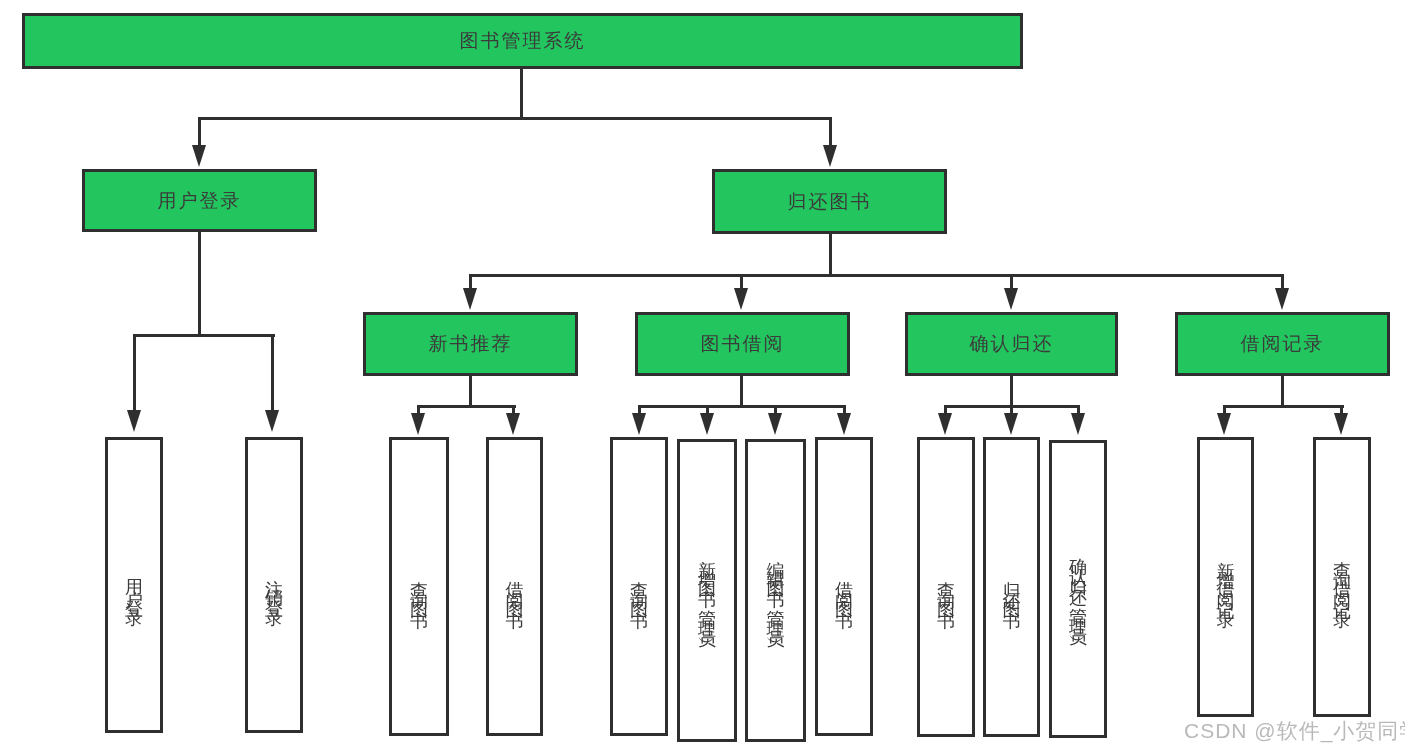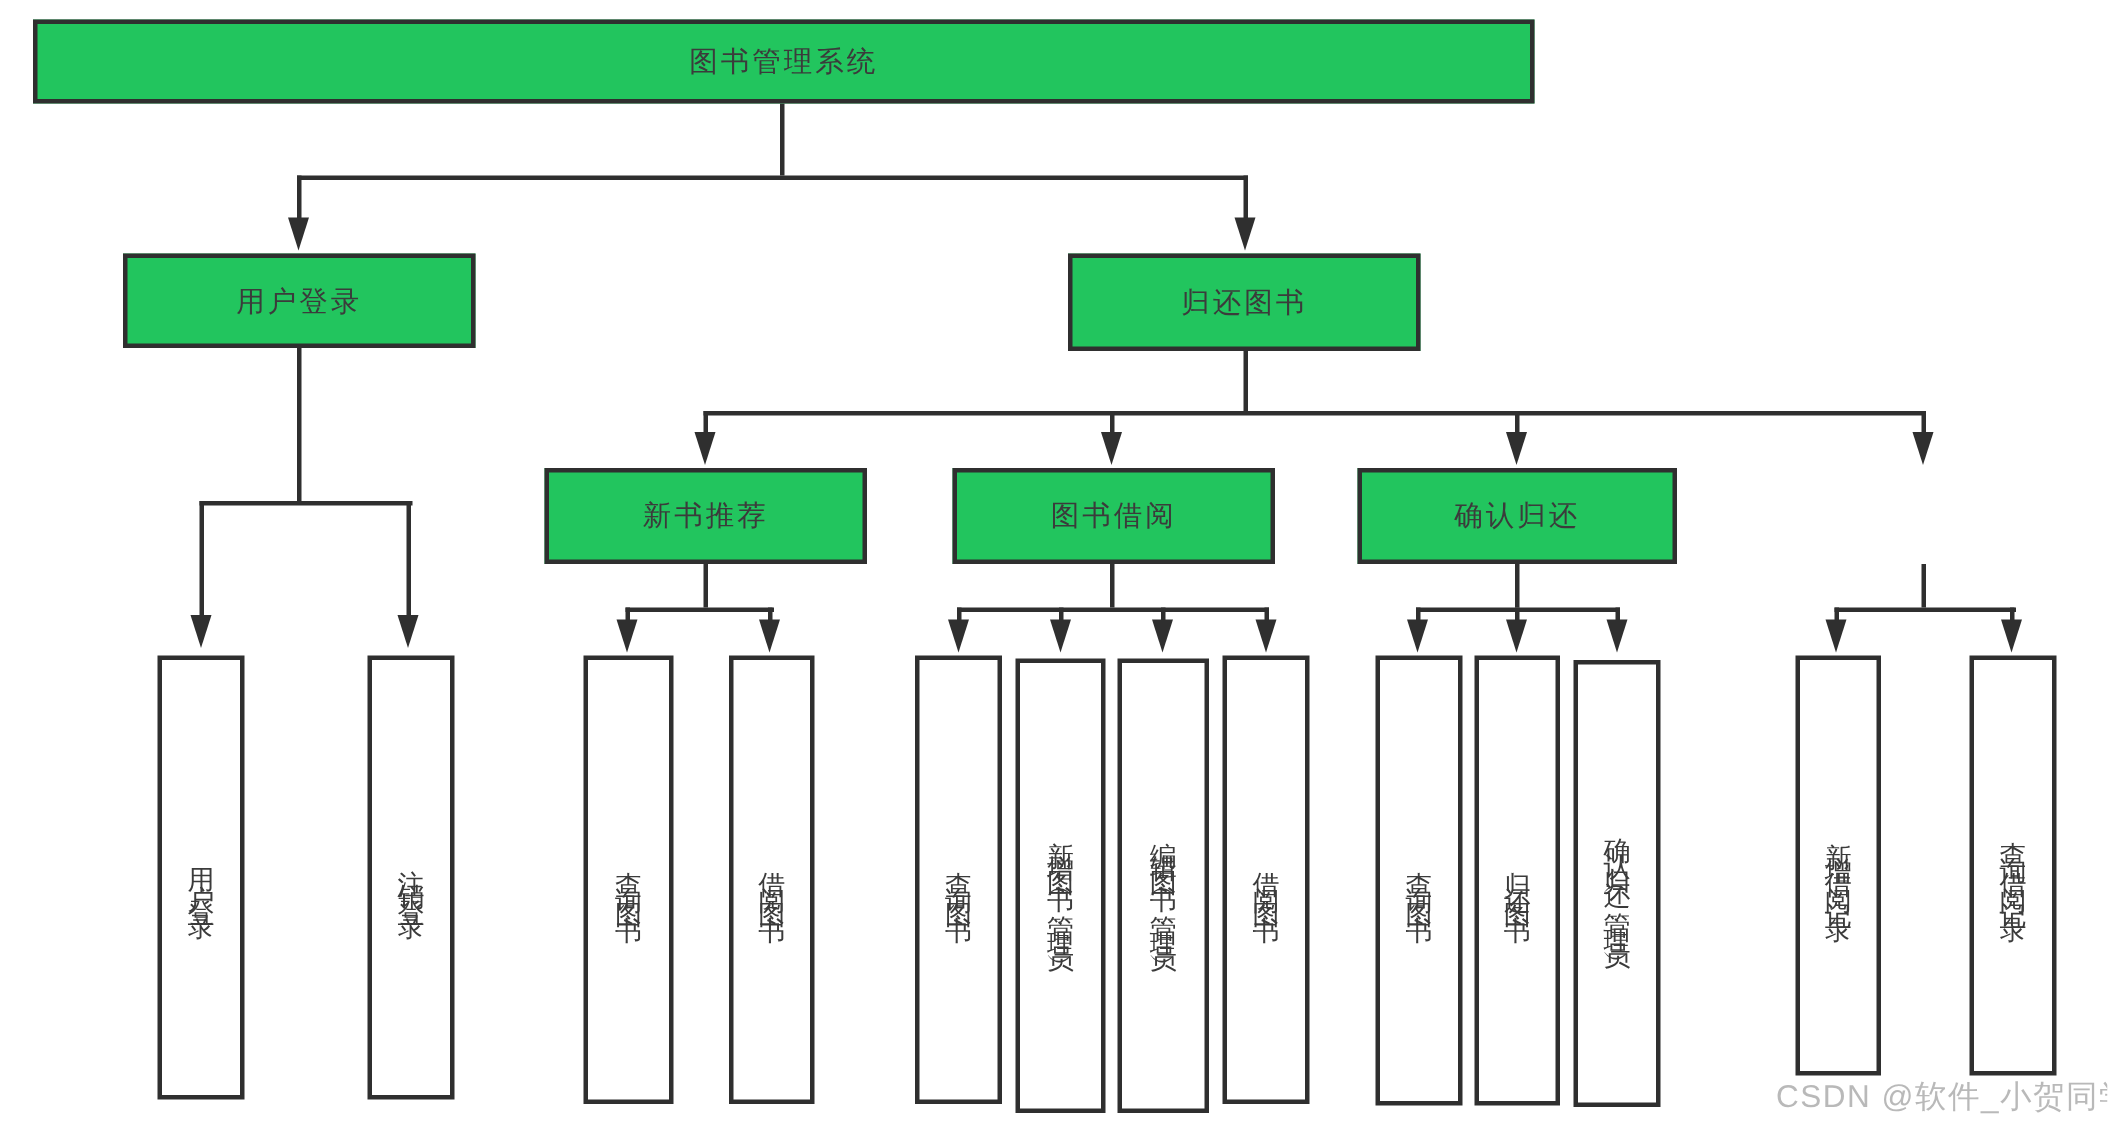--- a/index.html
+++ b/index.html
@@ -104,20 +104,23 @@
 
   <div class="hbox" style="left:635px;top:312px;width:215px;height:64px;">
     <span>图书借阅</span>
   </div>
   <div class="hbox" style="left:363px;top:312px;width:215px;height:64px;">
     <span>新书推荐</span>
   </div>
   <div class="hbox" style="left:905px;top:312px;width:213px;height:64px;">
     <span>确认归还</span>
   </div>
+  <div class="hbox" style="left:1175px;top:312px;width:215px;height:64px;">
+    <span>借阅记录</span>
+  </div>
 
   <div class="line" style="left:469px;top:376px;width:3px;height:29px;"></div>
   <div class="line" style="left:417px;top:405px;width:99px;height:3px;"></div>
   <div class="line" style="left:417px;top:405px;width:3px;height:10px;"></div>
   <div class="arr" style="left:411px;top:413px;"></div>
   <div class="line" style="left:512px;top:405px;width:3px;height:10px;"></div>
   <div class="arr" style="left:506px;top:413px;"></div>
 
   <div class="line" style="left:740px;top:376px;width:3px;height:29px;"></div>
   <div class="line" style="left:638px;top:405px;width:208px;height:3px;"></div>

